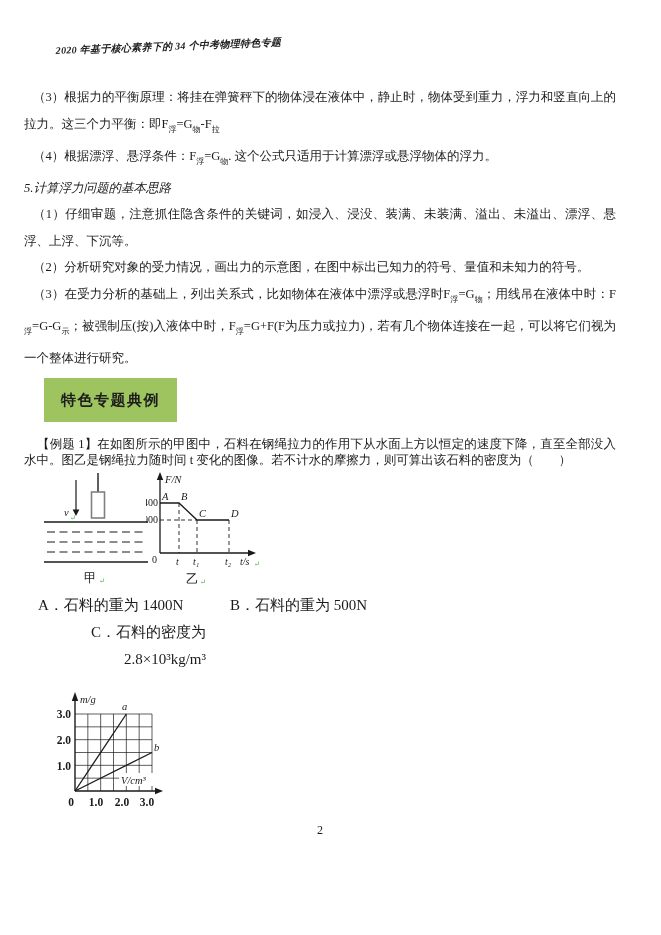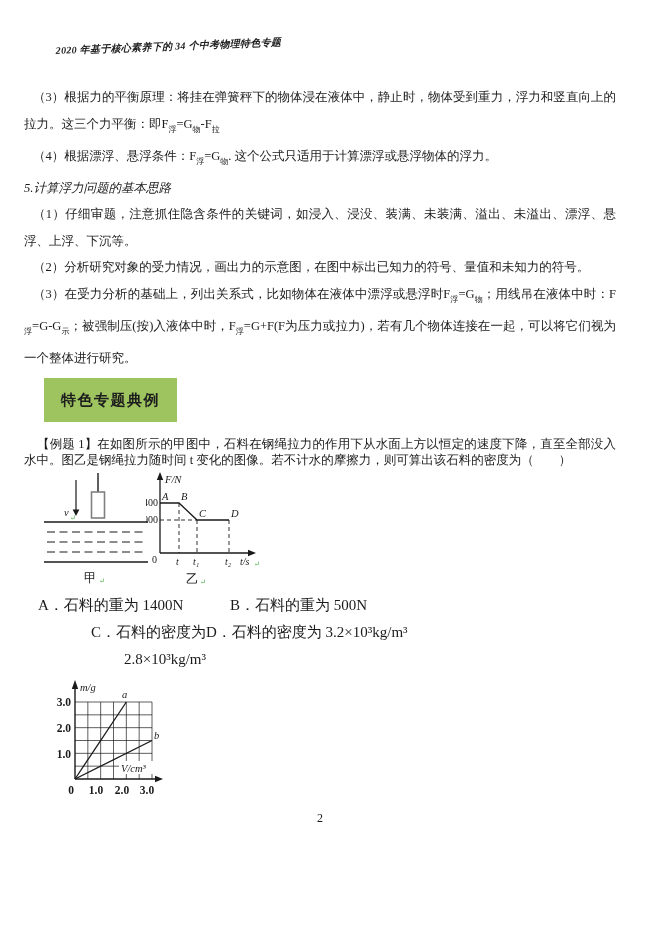--- a/index.html
+++ b/index.html
@@ -23,21 +23,21 @@
     display:flex; align-items:center; justify-content:center;
     font-size:15px; font-weight:bold; letter-spacing:1.5px; color:#1d1d1d;
   }
   .figures-row { position:relative; height:120px; margin-top:2px; }
   .fig-jia { position:absolute; left:12px; top:0; }
   .fig-yi  { position:absolute; left:122px; top:0; }
   .options { margin:2px 0 0 14px; }
   .opt-row { display:flex; font-size:15px; line-height:27px; }
   .opt-a { width:192px; flex-shrink:0; }
   .opt-c { width:168px; flex-shrink:0;text-align:right; }
-  .fig-mv-wrap { position:relative; height:128px; margin-top:2px; }
+  .fig-mv-wrap { position:relative; height:128px; margin-top:14px; }
   .fig-mv { position:absolute; left:16px; top:2px; }
   .page-number { text-align:center; font-size:12px; margin-top:8px; }
   svg text { font-size:10.5px; fill:#1a1a1a; font-family:"Liberation Serif","DejaVu Serif",serif; }
   svg .var { font-style:italic; }
   svg .cap { font-size:12.5px; }
   svg .tick { font-size:10px; }
   svg .mv-num { font-size:11.5px; font-weight:600; }
   svg .mark { font-size:7px; fill:#3aa53a; }
   svg line, svg polyline, svg path.stroke { stroke:#1a1a1a; }
 </style>
@@ -118,21 +118,20 @@
       </svg>
     </div>
 
     <div class="options">
       <div class="opt-row">
         <span class="opt-a">A．石料的重为 1400N</span>
         <span>B．石料的重为 500N</span>
       </div>
       <div class="opt-row">
         <span class="opt-c">C．石料的密度为 2.8×10³kg/m³</span>
-        <span>D．石料的密度为 3.2×10³kg/m³</span>
       </div>
     </div>
 
 
     <div class="fig-mv-wrap">
 
       <svg class="fig-mv" width="140" height="126" viewBox="0 0 140 126">
         <g stroke="#333" stroke-width="0.7">
           <line x1="47.83" y1="25" x2="47.83" y2="102"></line>
           <line x1="60.67" y1="25" x2="60.67" y2="102"></line>

